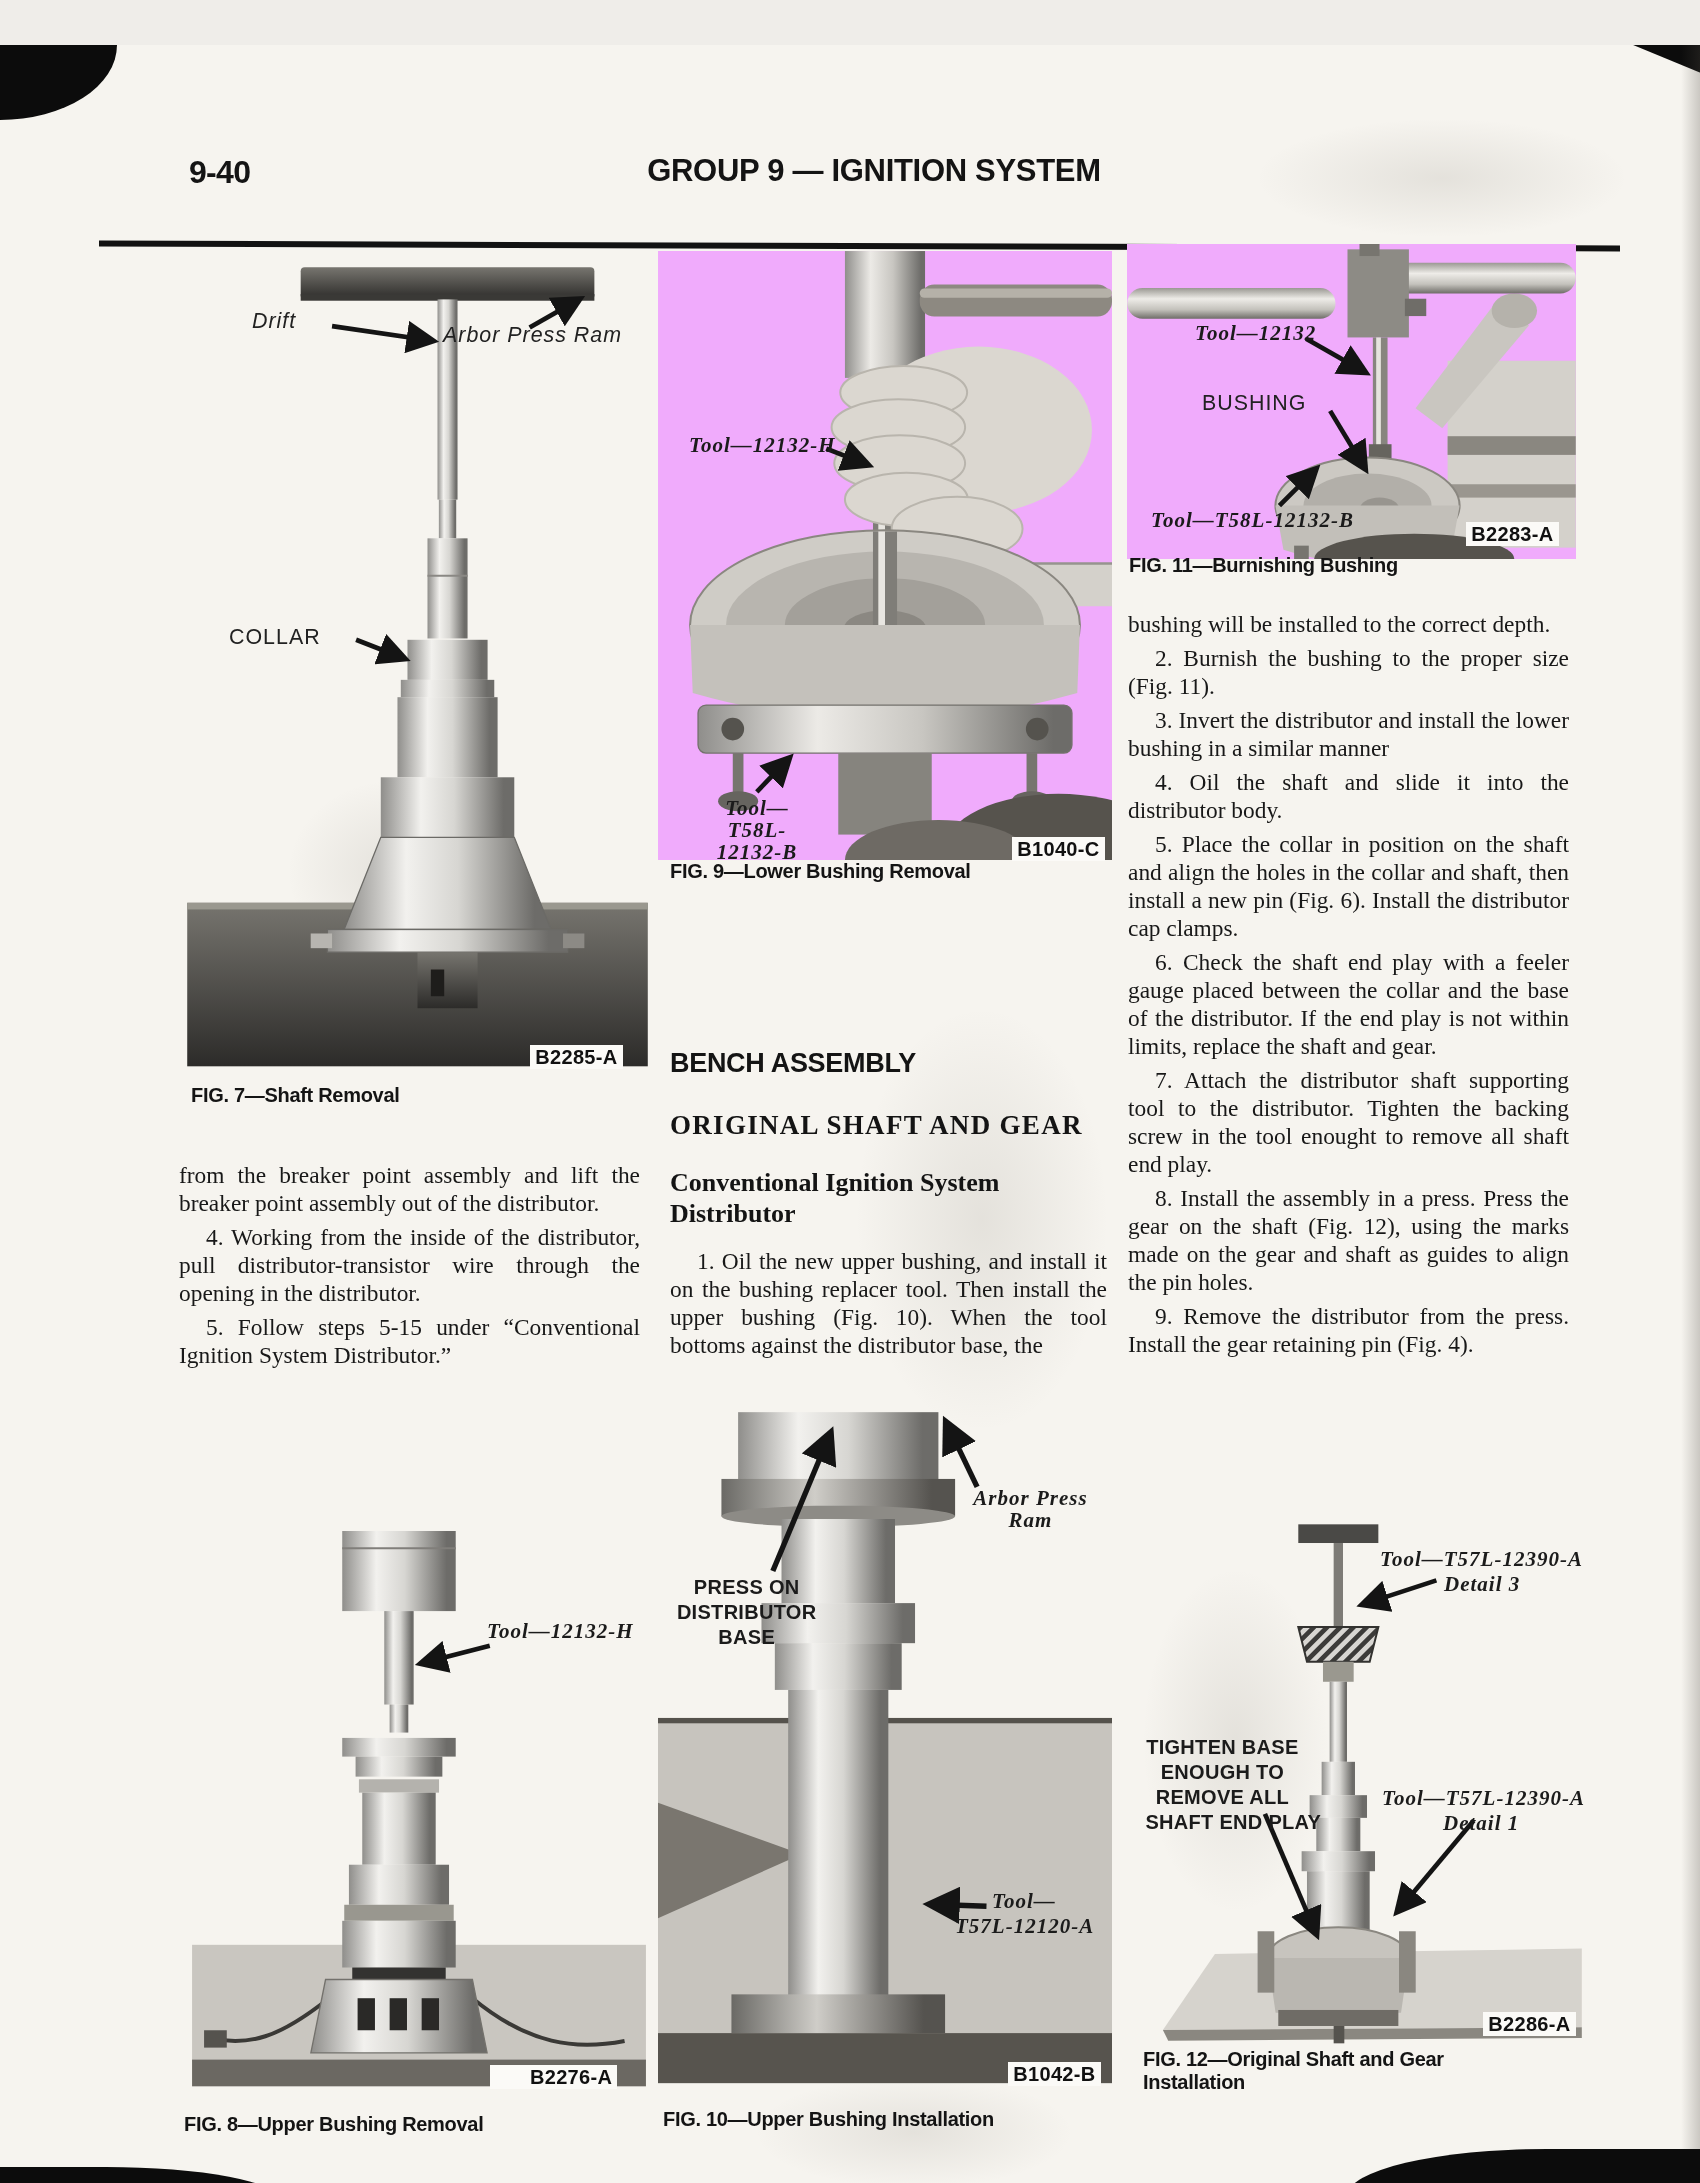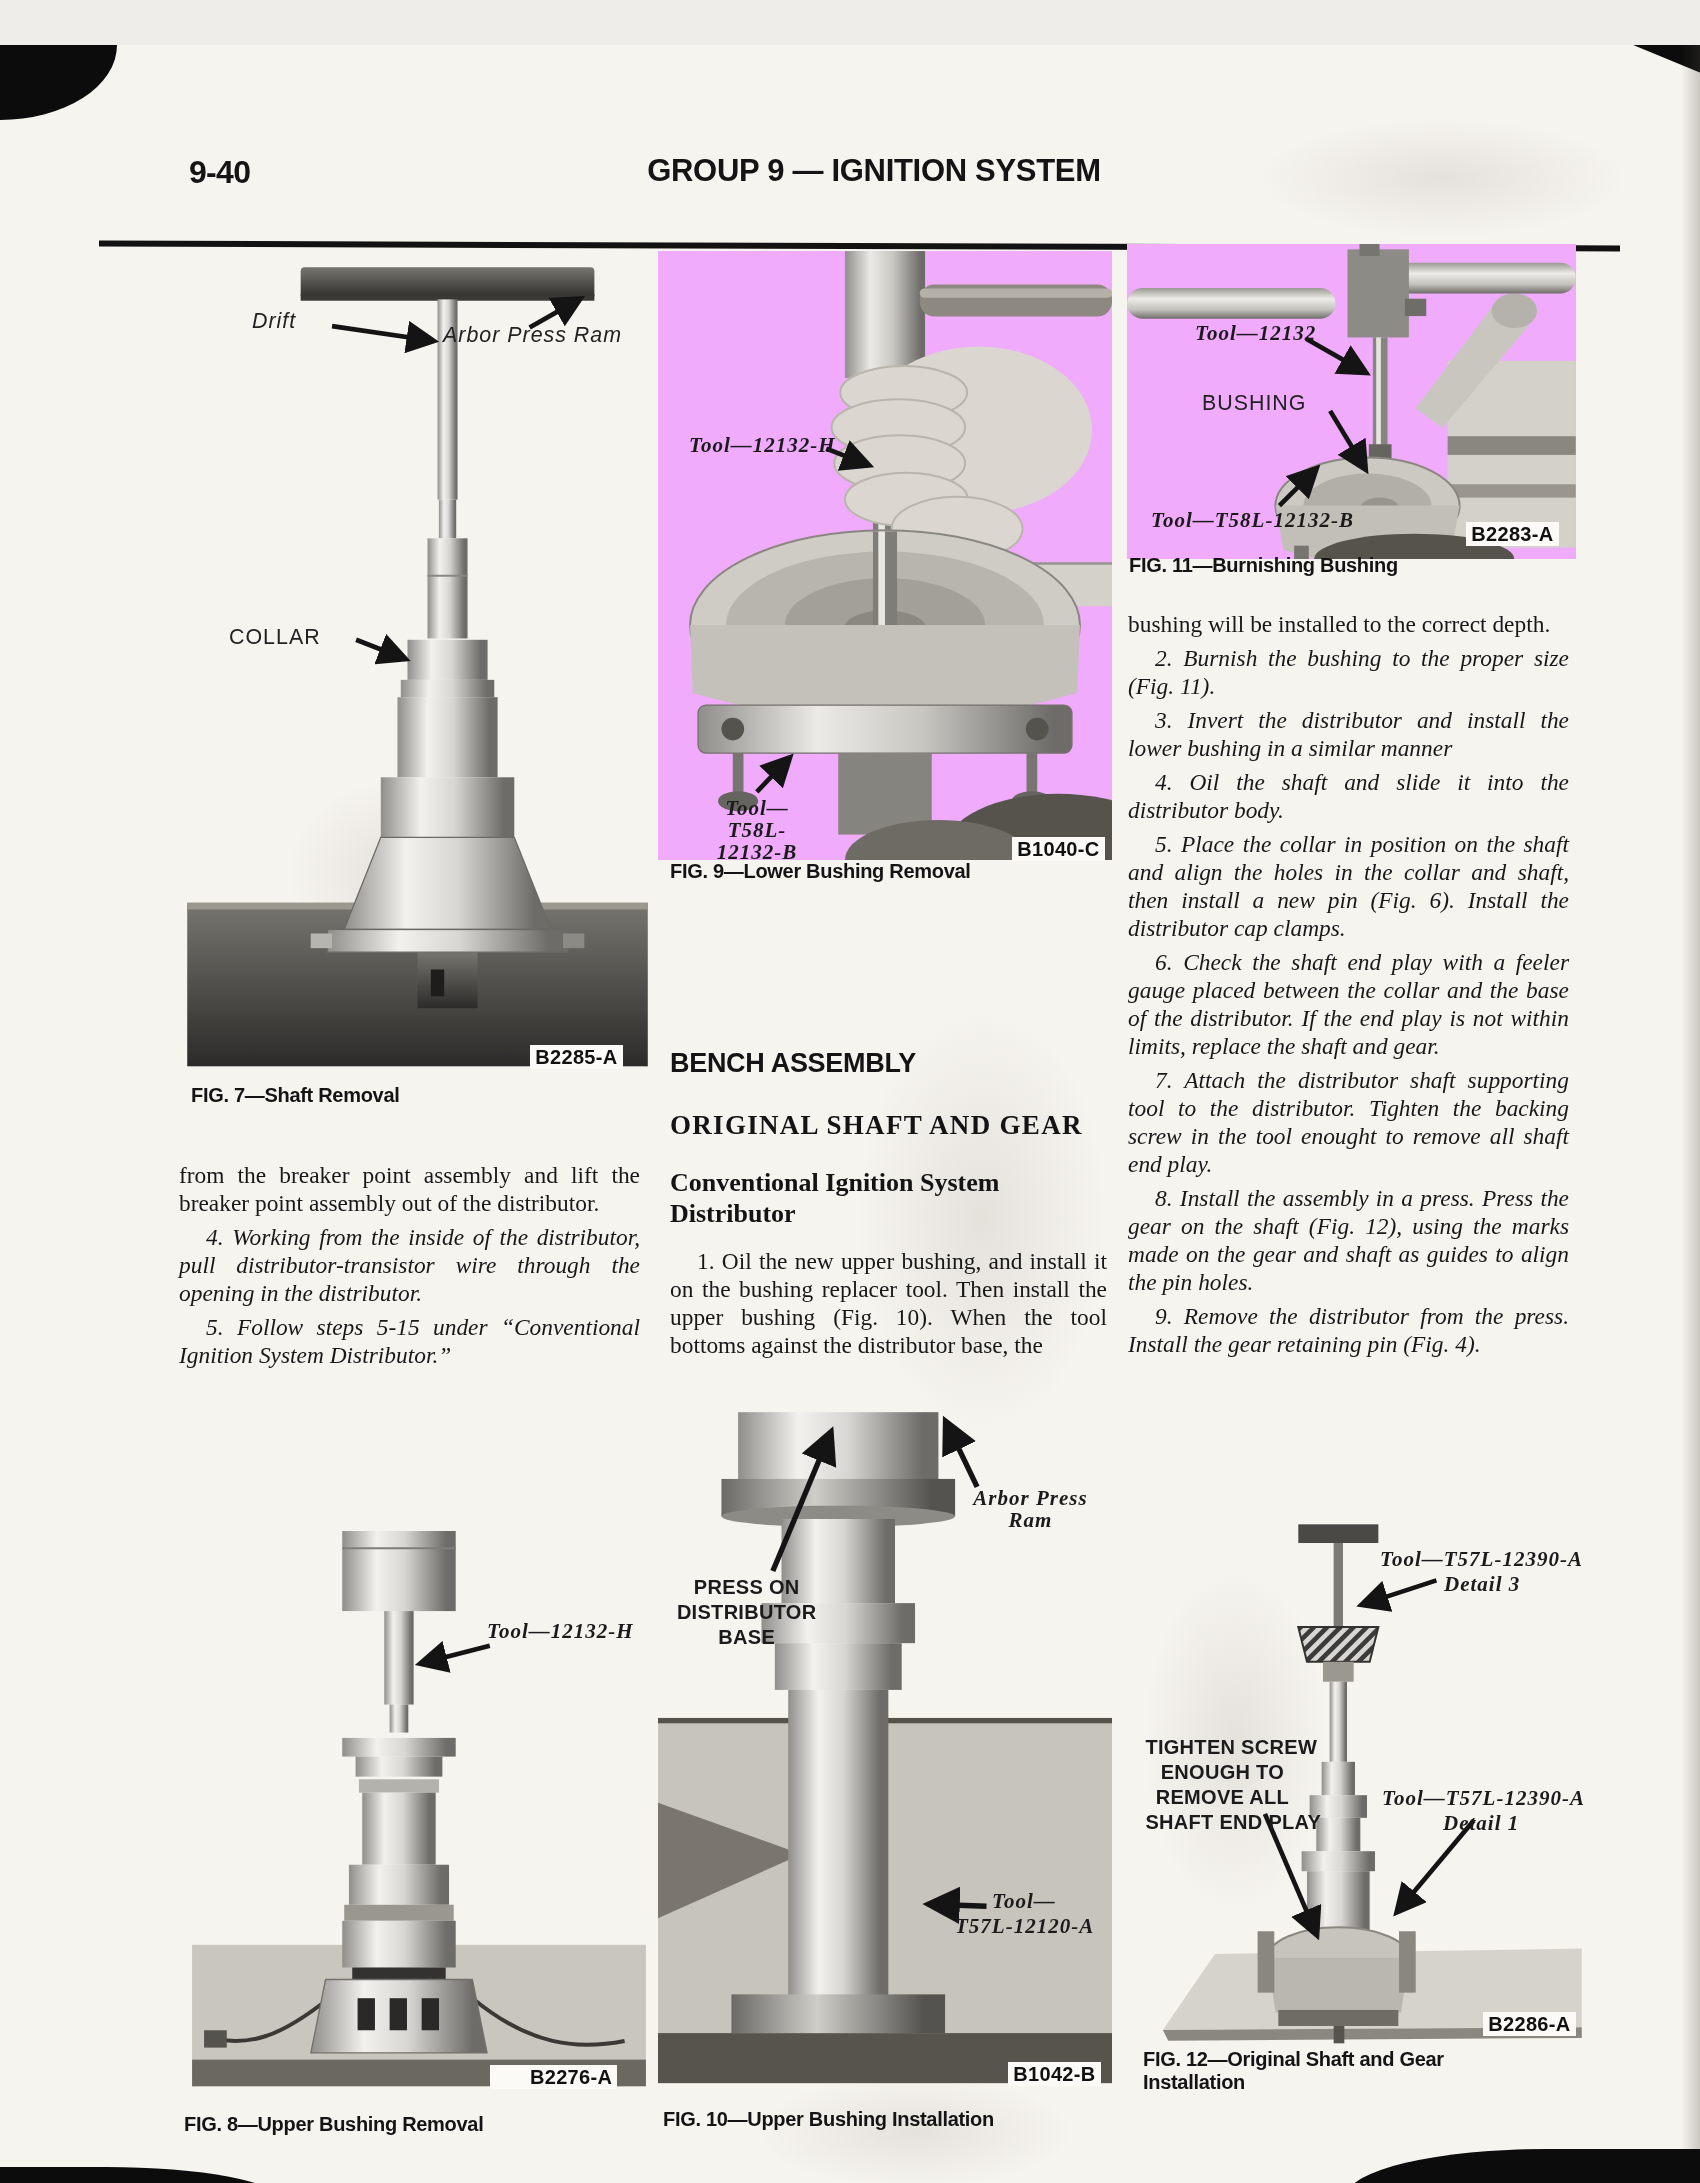--- a/index.html
+++ b/index.html
@@ -40,21 +40,21 @@
   .lbl-caps-c{text-align:center;white-space:normal;line-height:1.05;}
   .lbl-caps-b{font:600 20px "Liberation Sans",sans-serif;letter-spacing:0.3px;line-height:1.25;text-align:center;}
   .photo-ref{position:absolute;background:#fbfaf7;color:#111;padding:0.7px 5.3px;
              font:700 20px "Liberation Sans",sans-serif;letter-spacing:0.3px;white-space:nowrap;}
   .fig-caption{position:absolute;font-family:"Liberation Sans",sans-serif;font-weight:700;
                font-size:20px;letter-spacing:-0.3px;color:#141414;line-height:1.17;}
 
   
   .text-col{position:absolute;font-size:23.4px;line-height:28px;color:#181818;text-align:justify;}
   .text-col p{margin:0 0 0 0;text-indent:27px;}
-  .text-col p + p{margin-top:6px;font-style:italic;}
+  .text-col p + p{margin-top:6px;}
   .text-col p.no-indent{text-indent:0;}
   .h-sans{position:absolute;font:700 27px "Liberation Sans",sans-serif;letter-spacing:-0.3px;color:#141414;}
   .h-serif{position:absolute;font:700 27px "Liberation Serif",serif;letter-spacing:1.3px;color:#141414;}
   .h-serif-sub{position:absolute;font:700 26px "Liberation Serif",serif;color:#141414;line-height:1.18;}
 </style>
 </head>
 <body>
 
 <div class="page">
 
@@ -402,21 +402,21 @@
 
       <path d="M462,92 L352,128" stroke="#141414" stroke-width="7" fill="none" marker-end="url(#a12)"></path>
       <path d="M205,442 L282,622" stroke="#141414" stroke-width="7" fill="none" marker-end="url(#a12)"></path>
       <path d="M518,452 L404,588" stroke="#141414" stroke-width="7" fill="none" marker-end="url(#a12)"></path>
     </svg>
     <div class="lbl lbl-tool" style="left:252px;top:28px;">
       <div>Tool—T57L-12390-A</div>
       <div style="margin-left:64px;">Detail 3</div>
     </div>
     <div class="lbl lbl-caps-b" style="left:17.4px;top:216px;width:154px;">
-      <div>TIGHTEN SCREW</div>
+      <div>TIGHTEN BASE</div>
       <div>ENOUGH TO</div>
       <div>REMOVE ALL</div>
       <div>SHAFT END PLAY</div>
     </div>
     <div class="lbl lbl-tool" style="left:254px;top:267px;">
       <div>Tool—T57L-12390-A</div>
       <div style="margin-left:61px;">Detail 1</div>
     </div>
     <span class="photo-ref" style="left:355px;top:493px;">B2286-A</span>
   </div>

